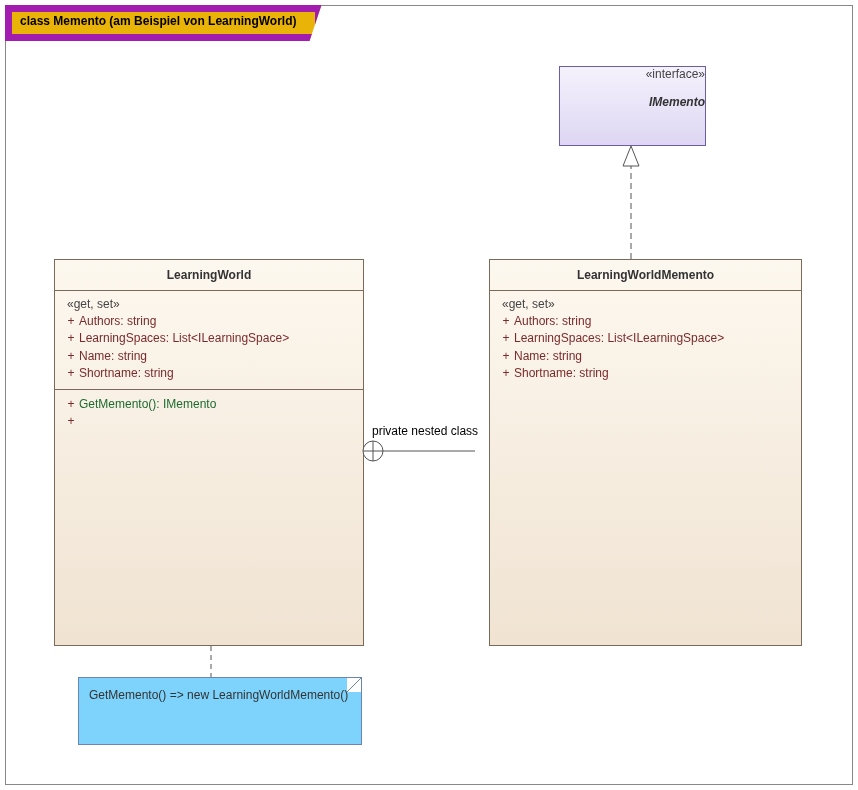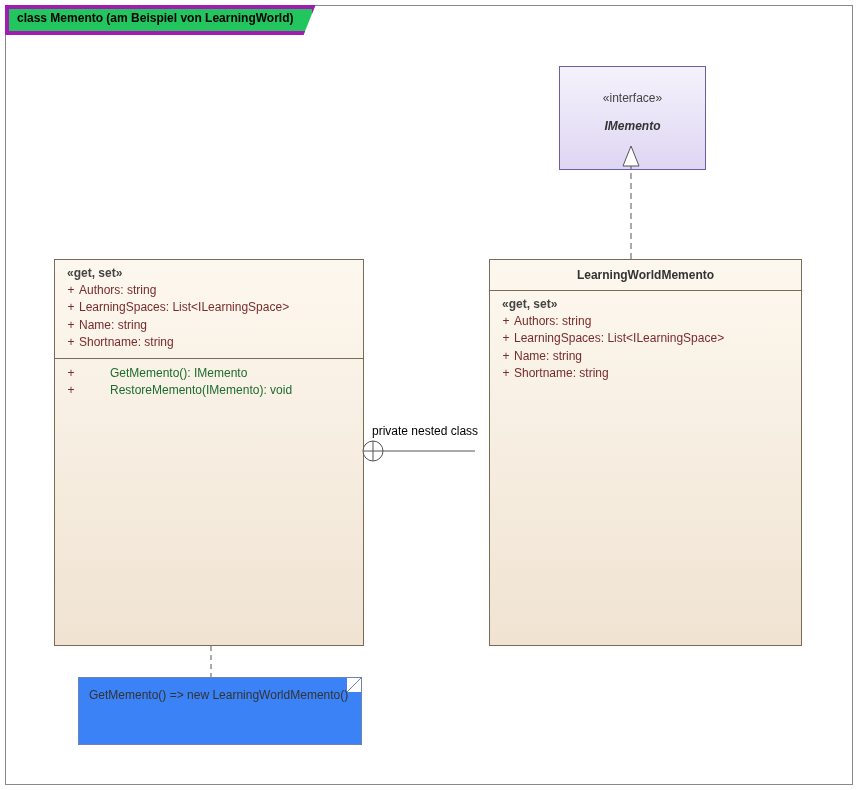--- a/index.html
+++ b/index.html
@@ -19,22 +19,22 @@
     width: 846px;
     height: 778px;
     border: 1px solid #888;
     background: #ffffff;
   }
   .frame-tab {
     position: absolute;
     left: -1px;
     top: -1px;
     height: 18px;
-    border: 4px solid #a21caf;
-    background: #22c55e;
+    border: 7px solid #a21caf;
+    background: #eab308;
     padding: 2px 18px 2px 8px;
     font-weight: bold;
     clip-path: polygon(0 0, 100% 0, calc(100% - 12px) 100%, 0 100%);
   }
   .class-box {
     position: absolute;
     border: 1px solid #7a6a5a;
     background: linear-gradient(to bottom, #fdf8ef, #f0e3d2);
     display: flex;
     flex-direction: column;
@@ -52,54 +52,53 @@
   }
   .class-section:last-child {
     border-bottom: none;
     flex-grow: 1;
   }
   .stereotype {
     font-style: normal;
     color: #444;
     padding-left: 4px;
     margin-bottom: 2px;
-    font-weight: bold;
   }
   .member-row {
     display: flex;
     color: #7a2b2b;
     line-height: 1.45;
   }
   .vis {
     width: 16px;
     text-align: center;
     color: #7a2b2b;
   }
-  .method-row .mtext { color: #1d6b2f; margin-left: 31px; }
+  .method-row .mtext { color: #1d6b2f; }
   .mtext {}
   .interface-box {
     position: absolute;
     border: 1px solid #6b5ea5;
     background: linear-gradient(to bottom, #f5f2fc, #ded6f3);
-    text-align: center;
-    padding-top: 24px;
+    text-align: right;
+    padding-top: 0;
   }
   .interface-box .st {
     color: #444;
   }
   .interface-box .nm {
     font-weight: bold;
     font-style: italic;
     color: #333;
     margin-top: 14px;
   }
   .note-box {
     position: absolute;
     border: 1px solid #6b84b5;
-    background: #3b82f6;
+    background: #7dd3fc;
     padding: 10px 10px;
     color: #333;
   }
   .note-fold {
     position: absolute;
     right: 0; top: 0;
     width: 14px; height: 14px;
     background: linear-gradient(135deg, #ffffff 48%, #6b84b5 50%, #ffffff 52%);
   }
   svg.overlay {
@@ -121,20 +120,21 @@
   <div class="frame-tab">
     <span>class Memento (am Beispiel von LearningWorld)</span>
   </div>
 
   <div class="interface-box" style="left:553px; top:60px; width:145px; height:78px;">
     <div class="st">«interface»</div>
     <div class="nm">IMemento</div>
   </div>
 
   <div class="class-box" style="left:48px; top:253px; width:308px; height:385px;">
+    <div class="class-header">LearningWorld</div>
     <div class="class-section">
       <div class="stereotype">«get, set»</div>
       <div class="member-row">
           <span class="vis">+</span>
           <span class="mtext">Authors: string</span>
         </div>
       <div class="member-row">
           <span class="vis">+</span>
           <span class="mtext">LearningSpaces: List&lt;ILearningSpace&gt;</span>
         </div>
@@ -147,21 +147,20 @@
           <span class="mtext">Shortname: string</span>
         </div>
     </div>
     <div class="class-section">
       <div class="member-row method-row">
           <span class="vis">+</span>
           <span class="mtext">GetMemento(): IMemento</span>
         </div>
       <div class="member-row method-row">
           <span class="vis">+</span>
-          <span class="mtext">RestoreMemento(IMemento): void</span>
         </div>
     </div>
   </div>
 
   <div class="class-box" style="left:483px; top:253px; width:311px; height:385px;">
     <div class="class-header">LearningWorldMemento</div>
     <div class="class-section" style="border-bottom:none; flex-grow:1;">
       <div class="stereotype">«get, set»</div>
       <div class="member-row">
           <span class="vis">+</span>

